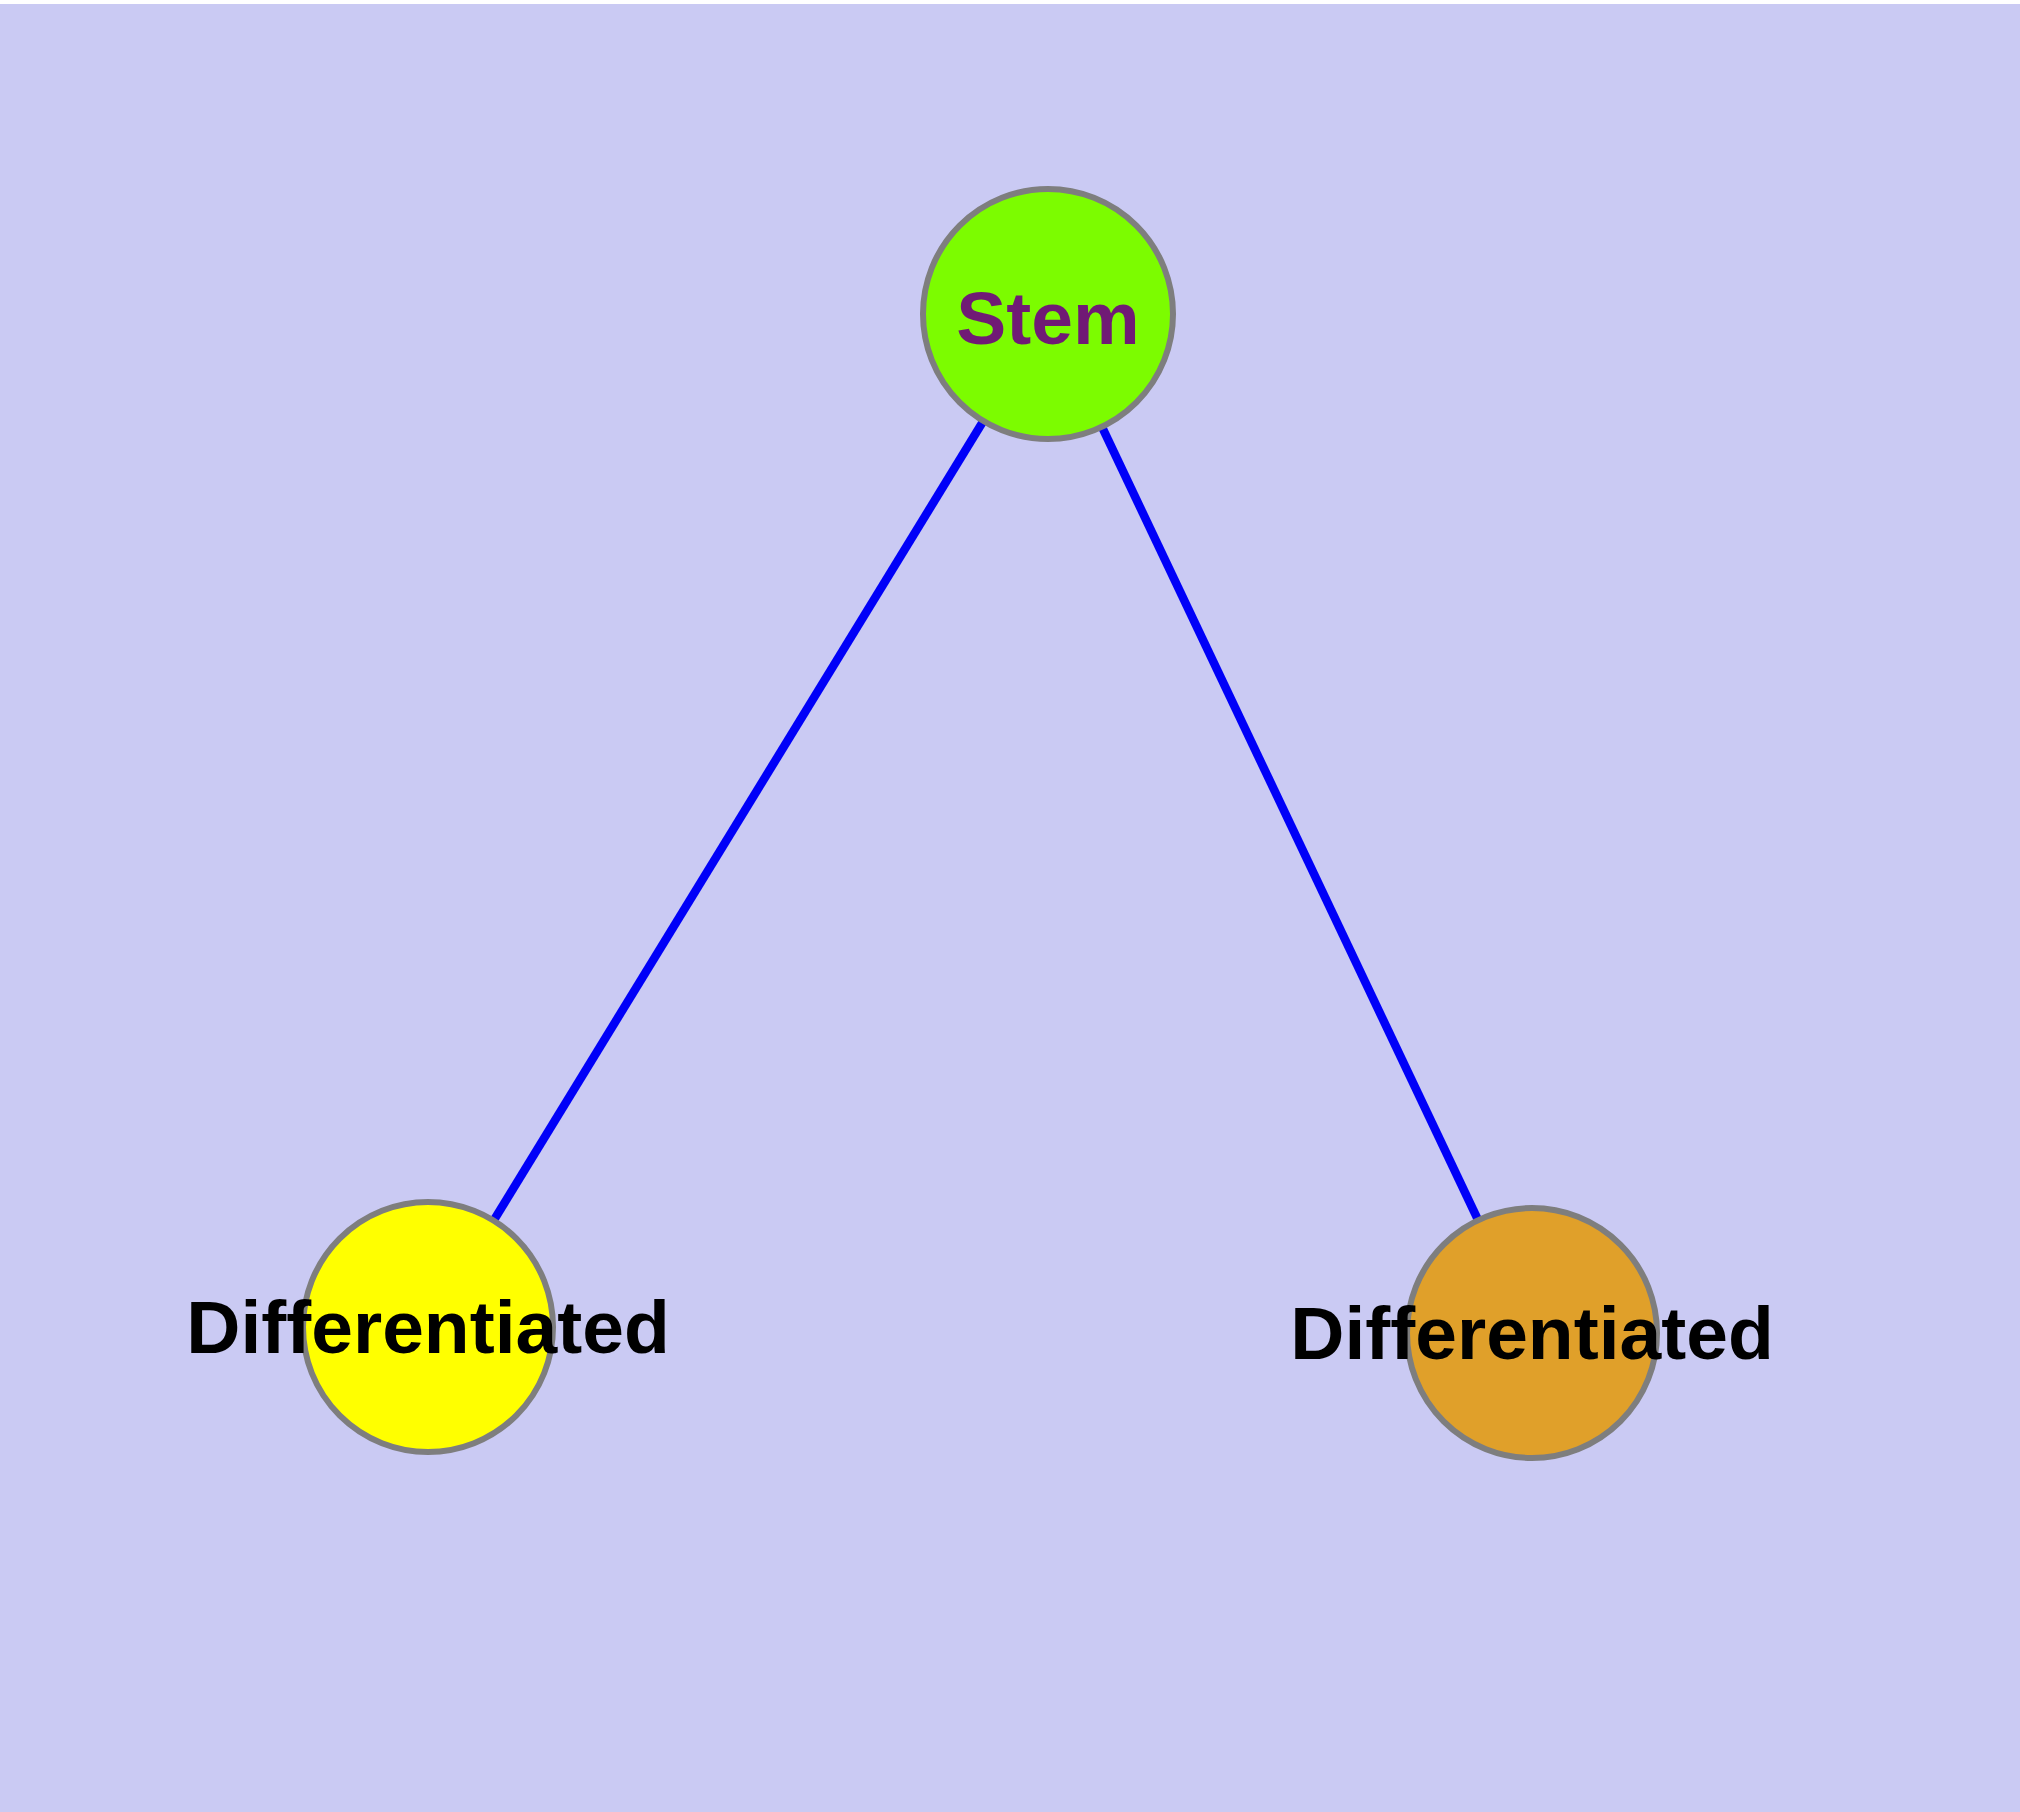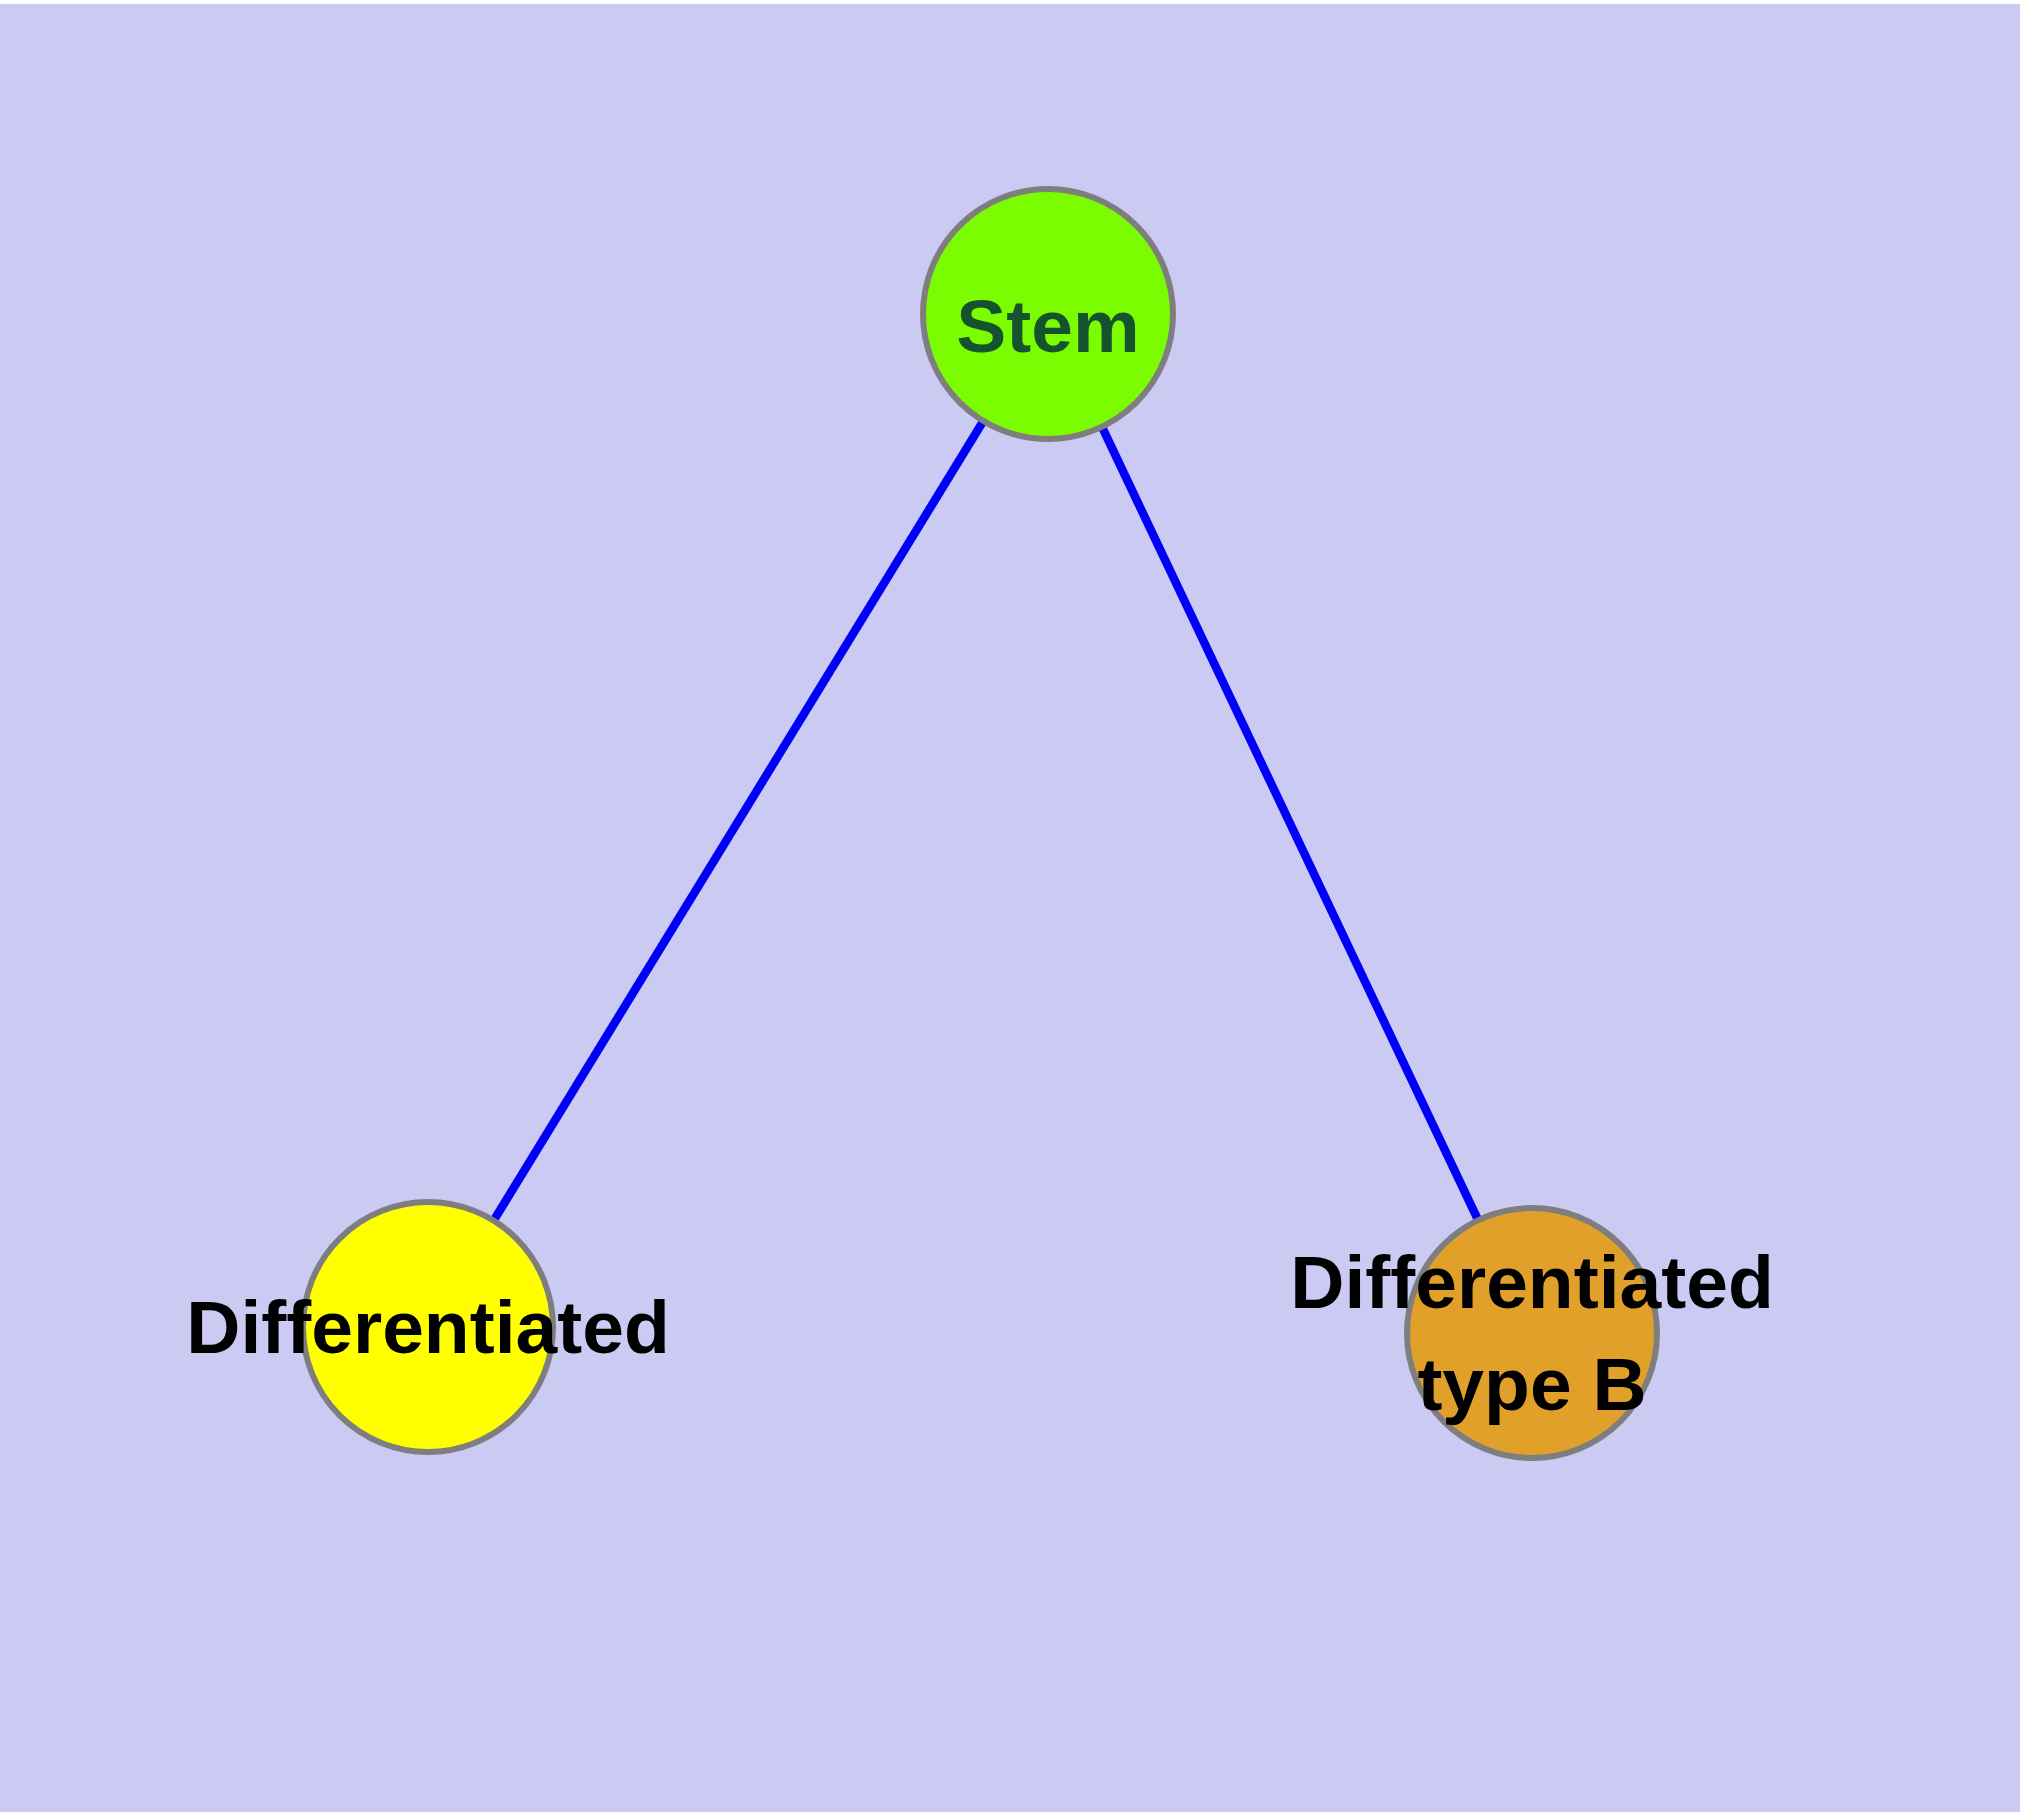--- a/index.html
+++ b/index.html
@@ -55,26 +55,25 @@
 
   <svg id="edge-layer" xmlns="http://www.w3.org/2000/svg" viewBox="0 0 2384 2138">
       <line x1="1237" y1="371" x2="505" y2="1566" stroke="#0000F8" stroke-width="10"></line>
       <line x1="1237" y1="371" x2="1807" y2="1573" stroke="#0000F8" stroke-width="10"></line>
     </svg>
 
   <div class="node" id="node-stem" style="left: 920px; top: 186px; width: 256px; height: 256px; background: rgb(124, 252, 0); border-color: rgb(126, 126, 126); border-width: 6px;"></div>
   <div class="node" id="node-type-a" style="left: 300px; top: 1199px; width: 256px; height: 256px; background: rgb(255, 255, 0); border-color: rgb(126, 126, 126); border-width: 6px;"></div>
   <div class="node" id="node-type-b" style="left: 1404px; top: 1205px; width: 256px; height: 256px; background: rgb(224, 160, 42); border-color: rgb(126, 126, 126); border-width: 6px;"></div>
 
-  <div class="node-label" id="label-stem" style="left: 1048px; top: 326px; color: #14532d;">
+  <div class="node-label" id="label-stem" style="left: 1048px; top: 318px; color: #701a75;">
     <div class="label-line">Stem</div>
   </div>
 
   <div class="node-label" id="label-type-a" style="left: 428px; top: 1327px; color: rgb(0, 0, 0);">
     <div class="label-line">Differentiated</div>
   </div>
 
   <div class="node-label" id="label-type-b" style="left: 1532px; top: 1333px; color: rgb(0, 0, 0);">
     <div class="label-line">Differentiated</div>
-    <div class="label-line">type B</div>
   </div>
 </div>
 
 
 </body></html>

